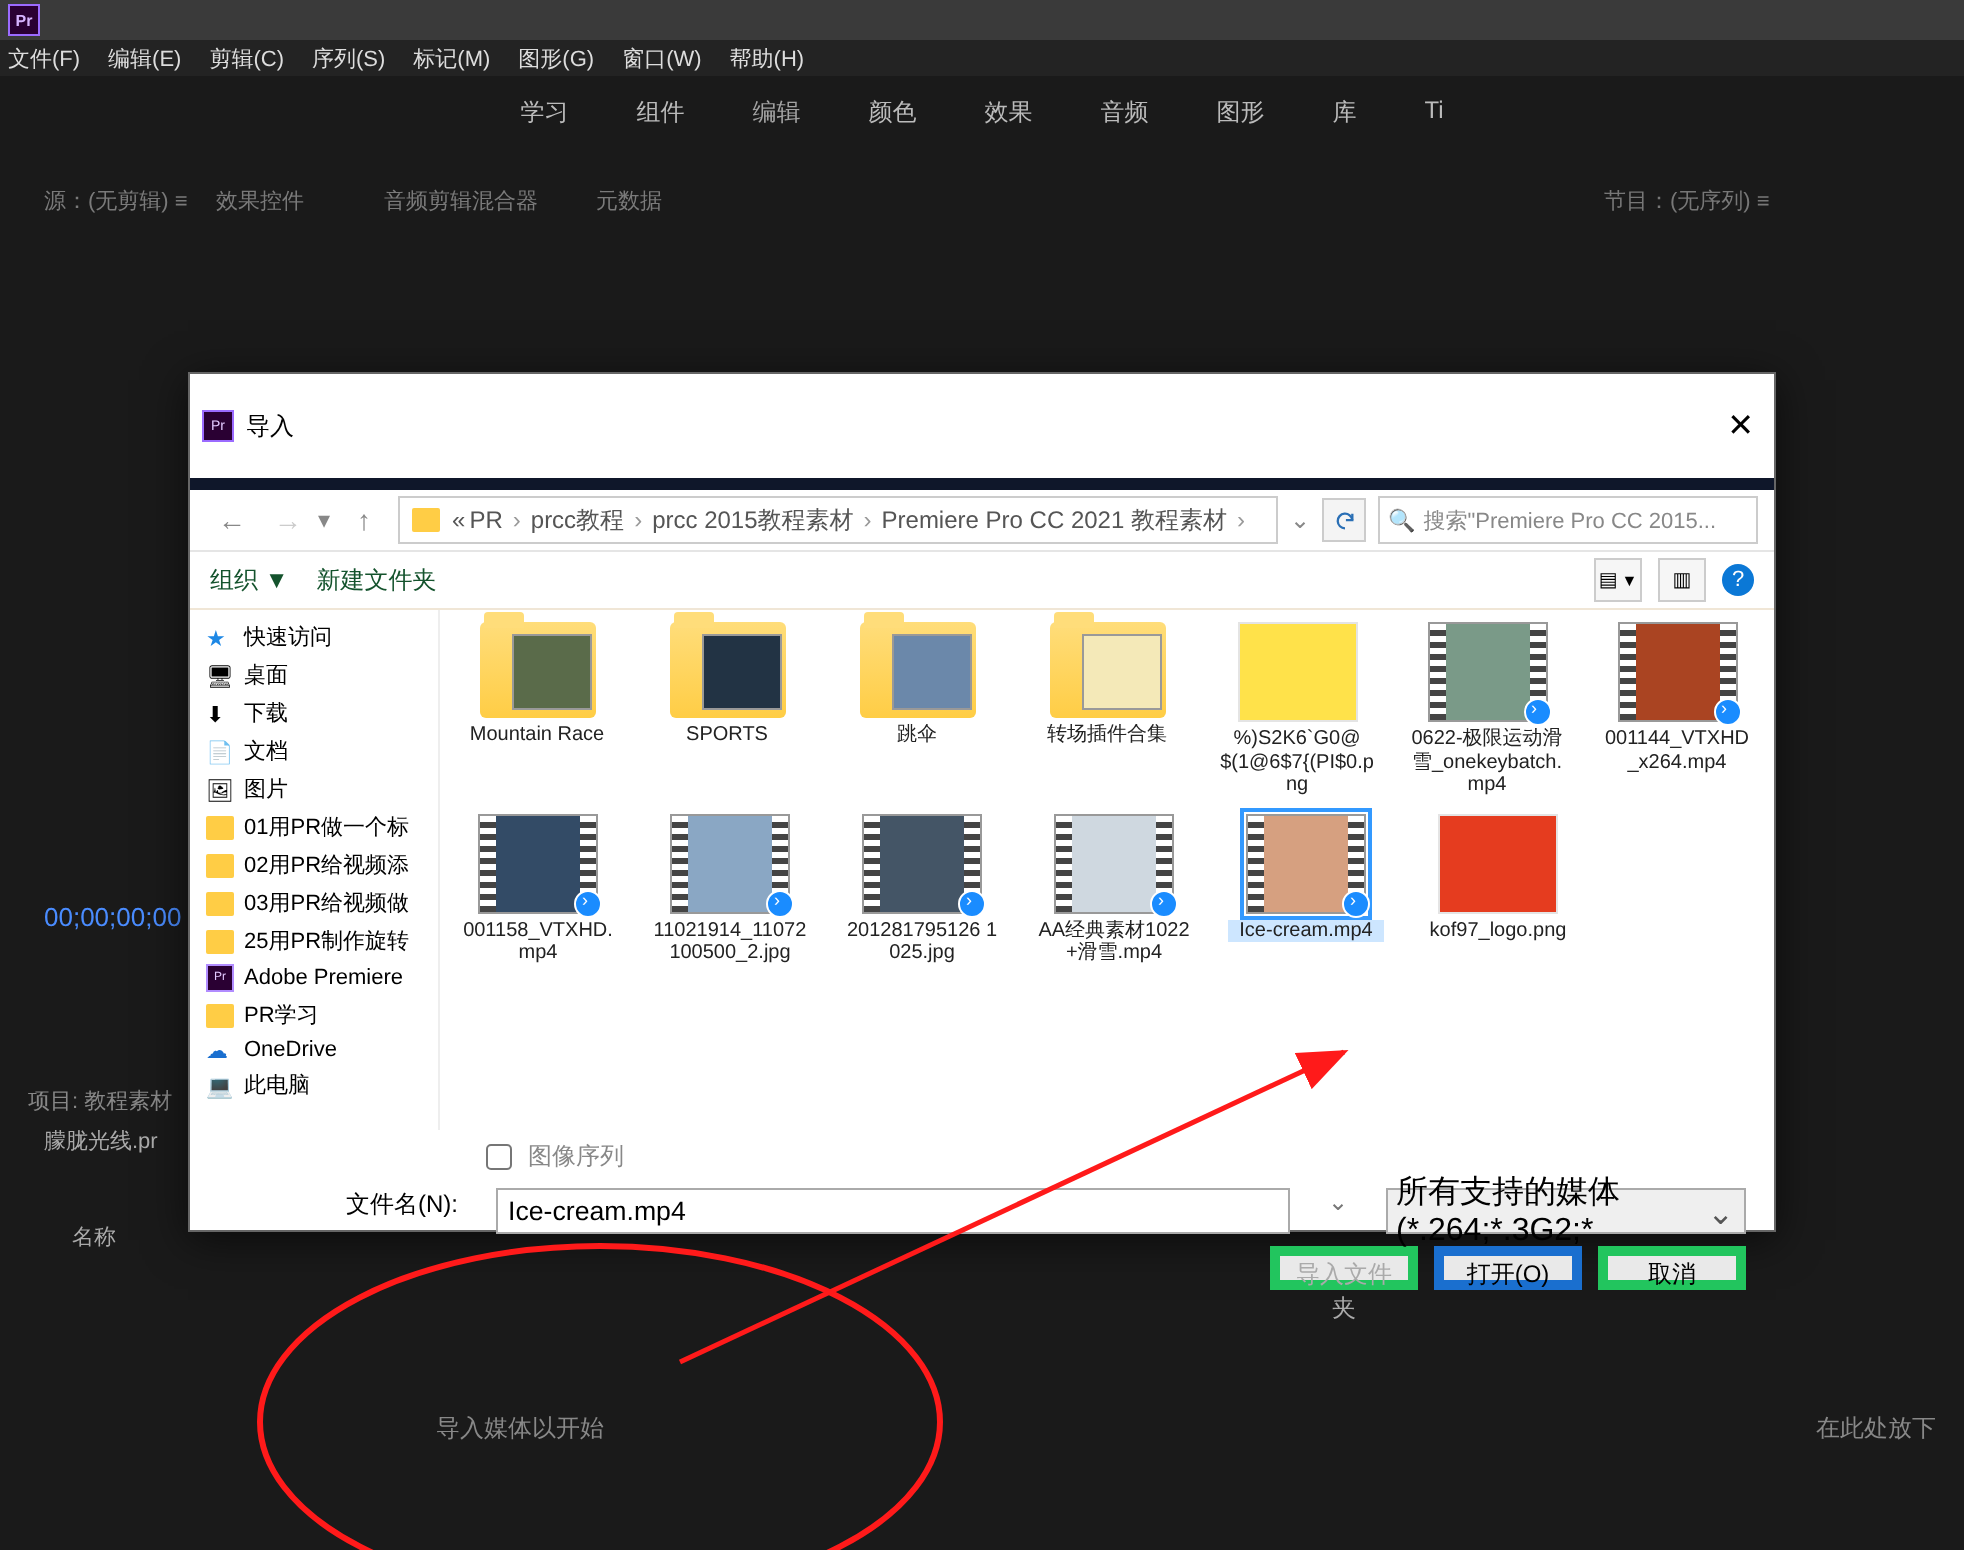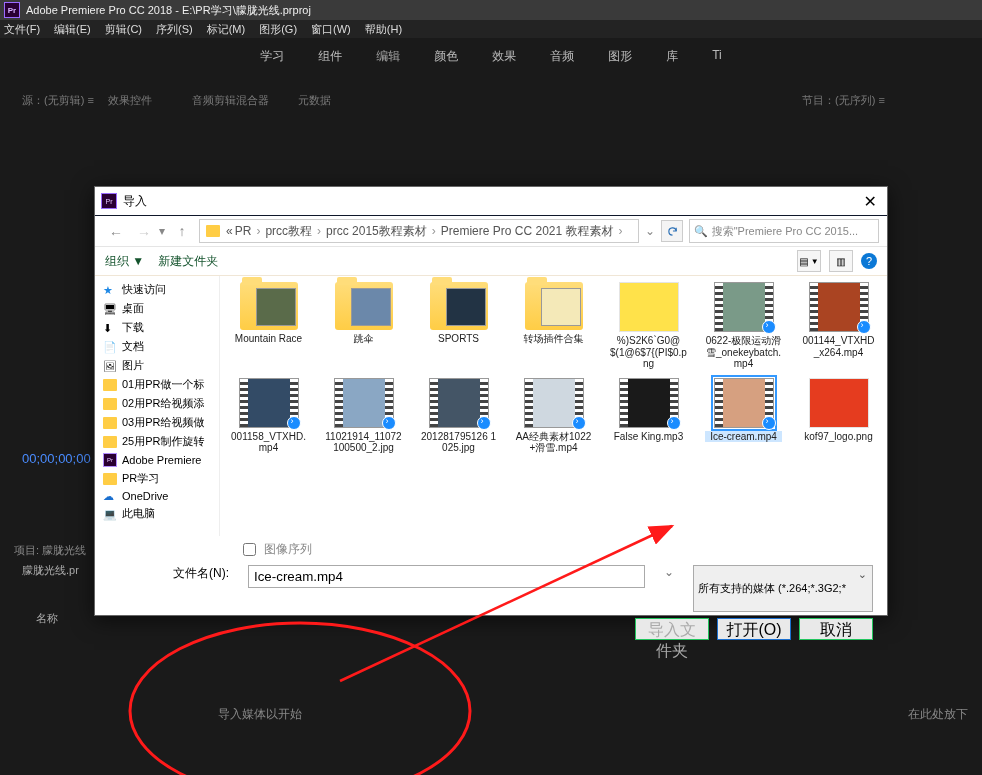--- a/index.html
+++ b/index.html
@@ -14,21 +14,21 @@
   .timecode{position:absolute;left:22px;top:380px;color:#4a8cff;font-size:13px}
   .name-col{position:absolute;left:36px;top:540px;color:#aaa;font-size:11px}
   .project-tab{position:absolute;left:14px;top:472px;color:#888;font-size:11px}
   .sub-tab{position:absolute;left:22px;top:492px;color:#aaa;font-size:11px}
   .drop-media{position:absolute;left:218px;top:635px;color:#888;font-size:12px}
   .right-drop{position:absolute;left:908px;top:635px;color:#888;font-size:12px}
   .timeline-lbl{position:absolute;left:802px;top:22px;color:#777;font-size:11px}
 
   
   .dialog{position:absolute;left:94px;top:165px;width:792px;height:428px;background:#fff;border:1px solid #666;box-shadow:0 4px 20px rgba(0,0,0,.6);color:#000}
-  .dlg-title{height:28px;display:flex;align-items:center;padding:0 6px;border-bottom:1px solid #0f172a;font-size:12px}
+  .dlg-title{height:28px;display:flex;align-items:center;padding:12px 6px;border-bottom:6px solid #0f172a;font-size:12px}
   .dlg-title .pr-small{width:14px;height:14px;background:#2a0033;border:1px solid #9b6bff;color:#e2c7ff;font-size:7px;display:flex;align-items:center;justify-content:center;margin-right:6px}
   .dlg-title .x{margin-left:auto;font-size:16px;padding:0 4px;cursor:pointer}
   .dlg-nav{height:30px;display:flex;align-items:center;padding:0 8px;gap:6px;border-bottom:1px solid #e5e5e5;font-size:12px;color:#555}
   .nav-btn{width:22px;height:22px;border:none;background:transparent;color:#888;font-size:14px;cursor:pointer}
   .crumbs{display:flex;align-items:center;gap:2px;border:1px solid #ccc;height:22px;padding:0 6px;flex:1}
   .crumbs .folder-ico{width:14px;height:12px;background:#ffcd45;border-radius:1px;margin-right:4px}
   .crumbs .sep{color:#999;margin:0 3px}
   .ref-btn{width:22px;height:22px;border:1px solid #ccc;background:#f4f4f4;color:#555;cursor:pointer;position:relative}
   .ref-btn svg{width:11px;height:11px;position:absolute;left:5px;top:5px}
   .search-box{width:180px;height:22px;border:1px solid #ccc;display:flex;align-items:center;padding:0 4px;color:#888;font-size:11px}
@@ -62,36 +62,35 @@
   .thumb.media .badge{position:absolute;right:-3px;bottom:-3px;width:12px;height:12px;border-radius:50%;background:#1a8cff;border:1px solid #fff}
   .thumb.media .badge::after{content:"›";color:#fff;font-size:9px;position:absolute;left:3px;top:-1px}
   .thumb.png{background:#fff}
   .fname{word-break:break-all;max-height:38px;overflow:hidden}
 
   .dlg-foot{padding:4px 14px 10px;font-size:12px}
   .foot-row{display:flex;align-items:flex-start;gap:19px;margin-top:6px}
   .chk{display:flex;align-items:center;gap:5px;margin-left:130px;color:#888}
   .fn-lbl{width:120px;text-align:right}
   .fn-input{flex:1;height:21px;border:1px solid #aaa;padding:0 5px;background:#fff}
-  .combo{width:170px;height:21px;border:1px solid #aaa;background:#efefef;padding:12px 4px;display:flex;align-items:center;font-size:11px;position:relative}
+  .combo{width:170px;height:21px;border:1px solid #aaa;background:#efefef;padding:0 4px;display:flex;align-items:center;font-size:16px;position:relative}
   .combo::after{content:"⌄";position:absolute;right:5px;top:2px;color:#555}
-  .btn{width:74px;height:22px;border:1px solid #22c55e;background:#e9e9e9;font-size:16px;cursor:pointer}
+  .btn{width:74px;height:22px;border:5px solid #22c55e;background:#e9e9e9;font-size:12px;cursor:pointer}
   .btn.def{border-color:#1a6fcf;color:#000}
   .btn:disabled{color:#aaa}
   .btn-row{display:flex;justify-content:flex-end;gap:8px;margin-top:6px}
 
   
   svg.anno{position:absolute;left:0;top:0;pointer-events:none}
 </style>
 </head>
 <body>
 
 <div class="titlebar">
   <div class="pr-badge">Pr</div>
-  <span>Adobe Premiere Pro CC 2018 - E:\PR学习\朦胧光线.prproj</span>
 </div>
 
 <div class="menubar" id="menubar">
     <span>文件(F)</span>
     <span>编辑(E)</span>
     <span>剪辑(C)</span>
     <span>序列(S)</span>
     <span>标记(M)</span>
     <span>图形(G)</span>
     <span>窗口(W)</span>
@@ -111,21 +110,21 @@
   </div>
 
 <div class="dark-area">
   <div class="panel-label" style="left:22px;top:22px">源：(无剪辑) ≡</div>
   <div class="panel-label" style="left:108px;top:22px">效果控件</div>
   <div class="panel-label" style="left:192px;top:22px">音频剪辑混合器</div>
   <div class="panel-label" style="left:298px;top:22px">元数据</div>
   <div class="timeline-lbl">节目：(无序列) ≡</div>
   <div class="timecode">00;00;00;00</div>
 
-  <div class="project-tab">项目: 朦胧光线</div>
+  <div class="project-tab">项目: 教程素材</div>
   <div class="sub-tab">朦胧光线.pr</div>
   <div class="name-col">名称</div>
   <div class="drop-media">导入媒体以开始</div>
   <div class="right-drop">在此处放下</div>
 
   <div class="dialog" style="top:115px">
     <div class="dlg-title">
       <div class="pr-small">Pr</div>
       <span>导入</span>
       <span class="x">✕</span>
@@ -218,29 +217,29 @@
       <div class="file-grid">
         <div class="grid-row" id="row1">
             <div class="file-item">
               <div class="thumb folder">
                 <div class="inner" style="background: rgb(90, 107, 74);"></div>
               </div>
               <div class="fname">Mountain Race</div>
             </div>
             <div class="file-item">
               <div class="thumb folder">
+                <div class="inner" style="background: rgb(34, 51, 68);"></div>
+              </div>
+              <div class="fname">SPORTS</div>
+            </div>
+            <div class="file-item">
+              <div class="thumb folder">
                 <div class="inner" style="background: rgb(107, 136, 170);"></div>
               </div>
               <div class="fname">跳伞</div>
-            </div>
-            <div class="file-item">
-              <div class="thumb folder">
-                <div class="inner" style="background: rgb(34, 51, 68);"></div>
-              </div>
-              <div class="fname">SPORTS</div>
             </div>
             <div class="file-item">
               <div class="thumb folder">
                 <div class="inner" style="background: rgb(244, 233, 184);"></div>
               </div>
               <div class="fname">转场插件合集</div>
             </div>
             <div class="file-item">
               <div class="thumb png" style="background: rgb(255, 226, 74);"></div>
               <div class="fname">%)S2K6`G0@$(1@6$7{(PI$0.png</div>
@@ -288,28 +287,20 @@
               <div class="fname">201281795126
 1025.jpg</div>
             </div>
             <div class="file-item">
               <div class="thumb media" style="background: rgb(207, 216, 224);">
                 <div class="sprocket"></div>
                 <div class="sprocket r"></div>
                 <div class="badge"></div>
               </div>
               <div class="fname">AA经典素材1022+滑雪.mp4</div>
-            </div>
-            <div class="file-item">
-              <div class="thumb media" style="background: rgb(26, 26, 26);">
-                <div class="sprocket"></div>
-                <div class="sprocket r"></div>
-                <div class="badge"></div>
-              </div>
-              <div class="fname">False King.mp3</div>
             </div>
             <div class="file-item sel">
               <div class="thumb media" style="background: rgb(214, 160, 128);">
                 <div class="sprocket"></div>
                 <div class="sprocket r"></div>
                 <div class="badge"></div>
               </div>
               <div class="fname">Ice-cream.mp4</div>
             </div>
             <div class="file-item">

